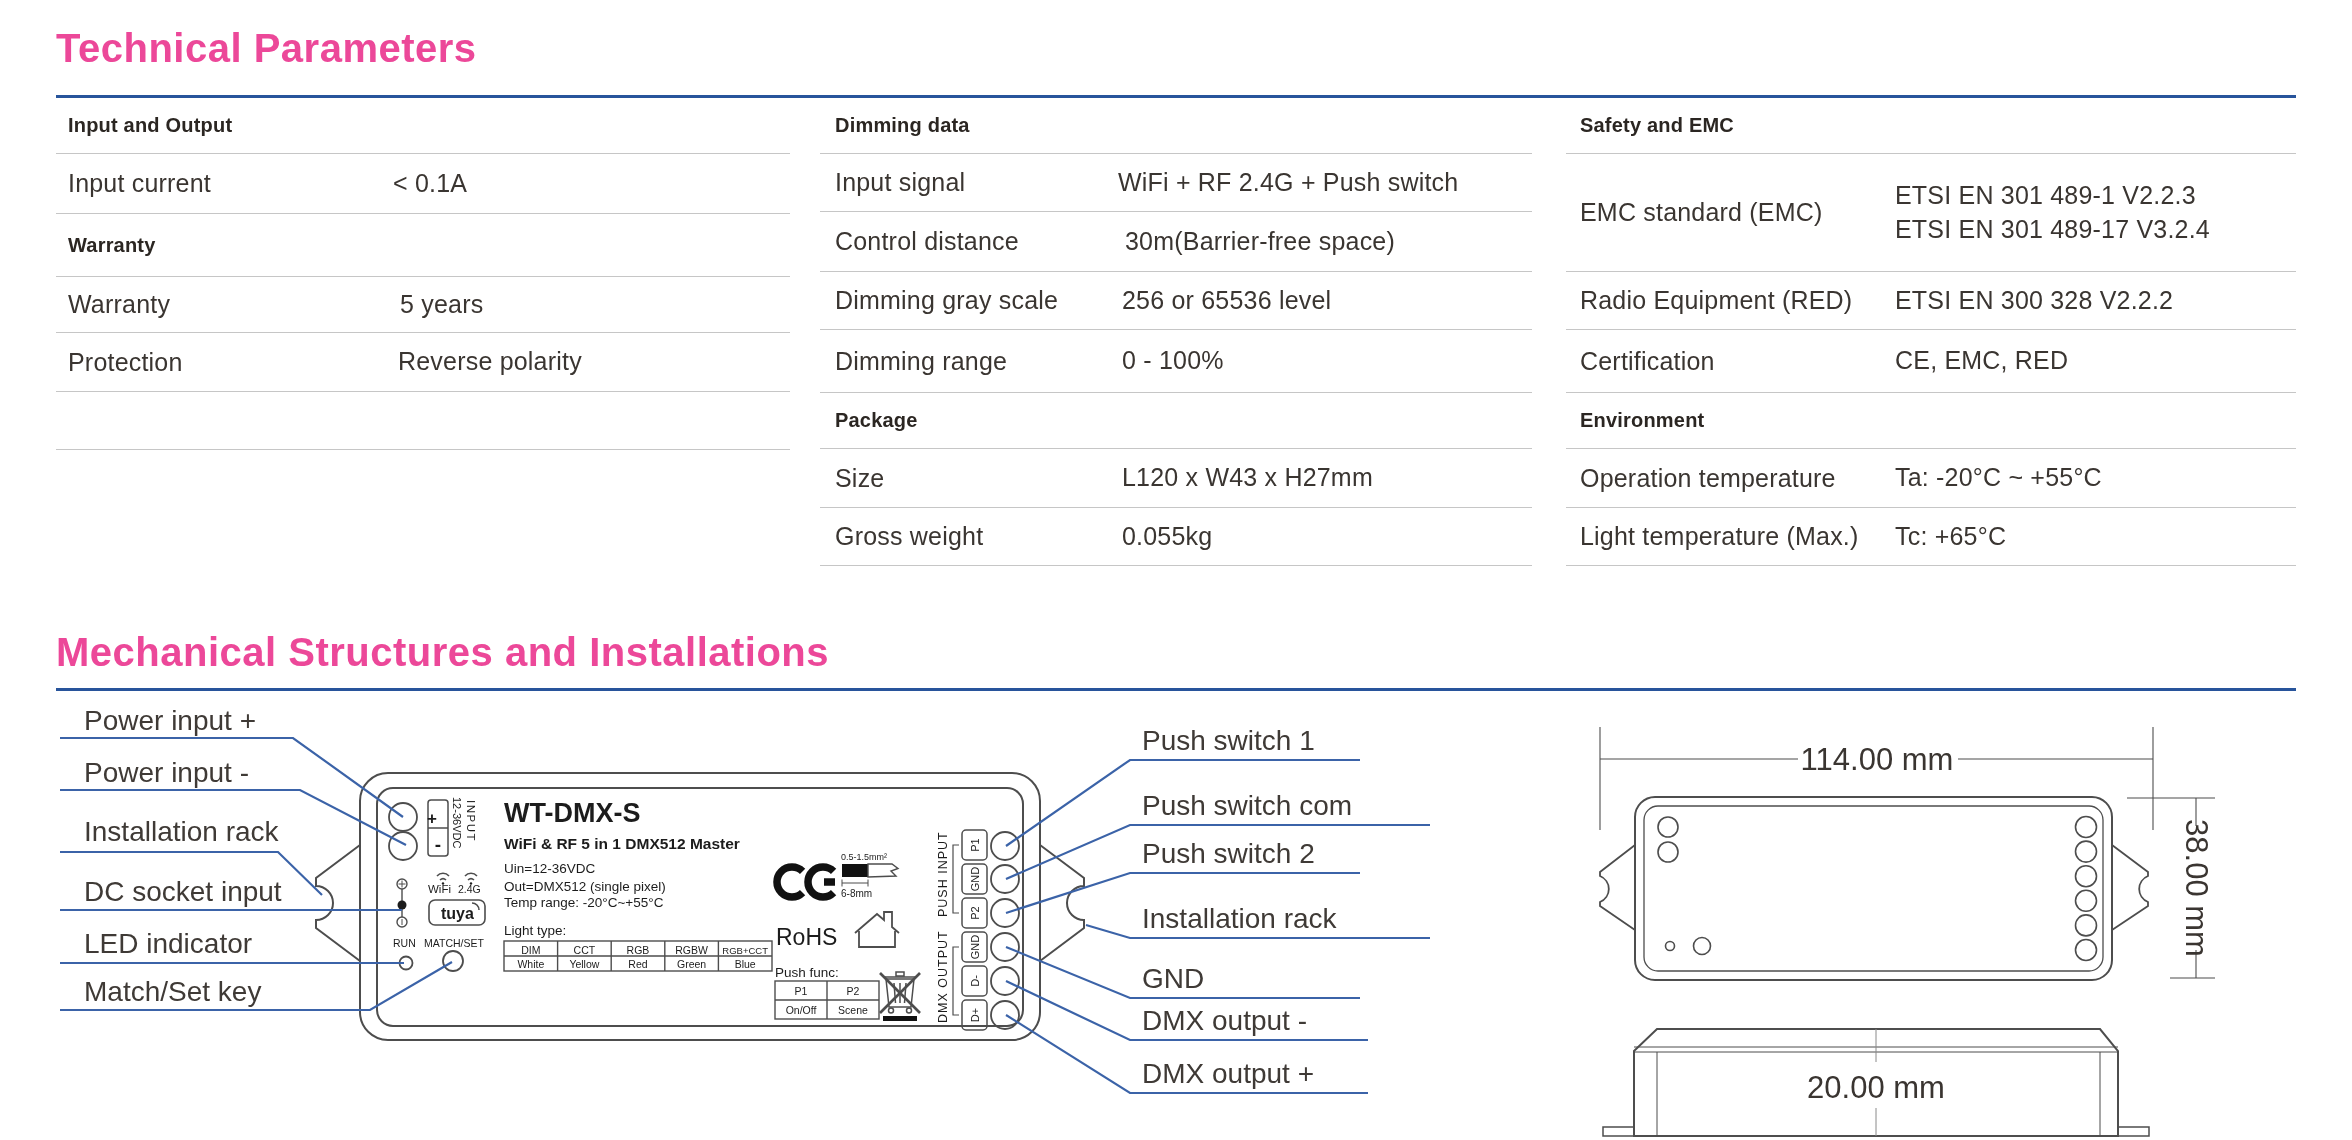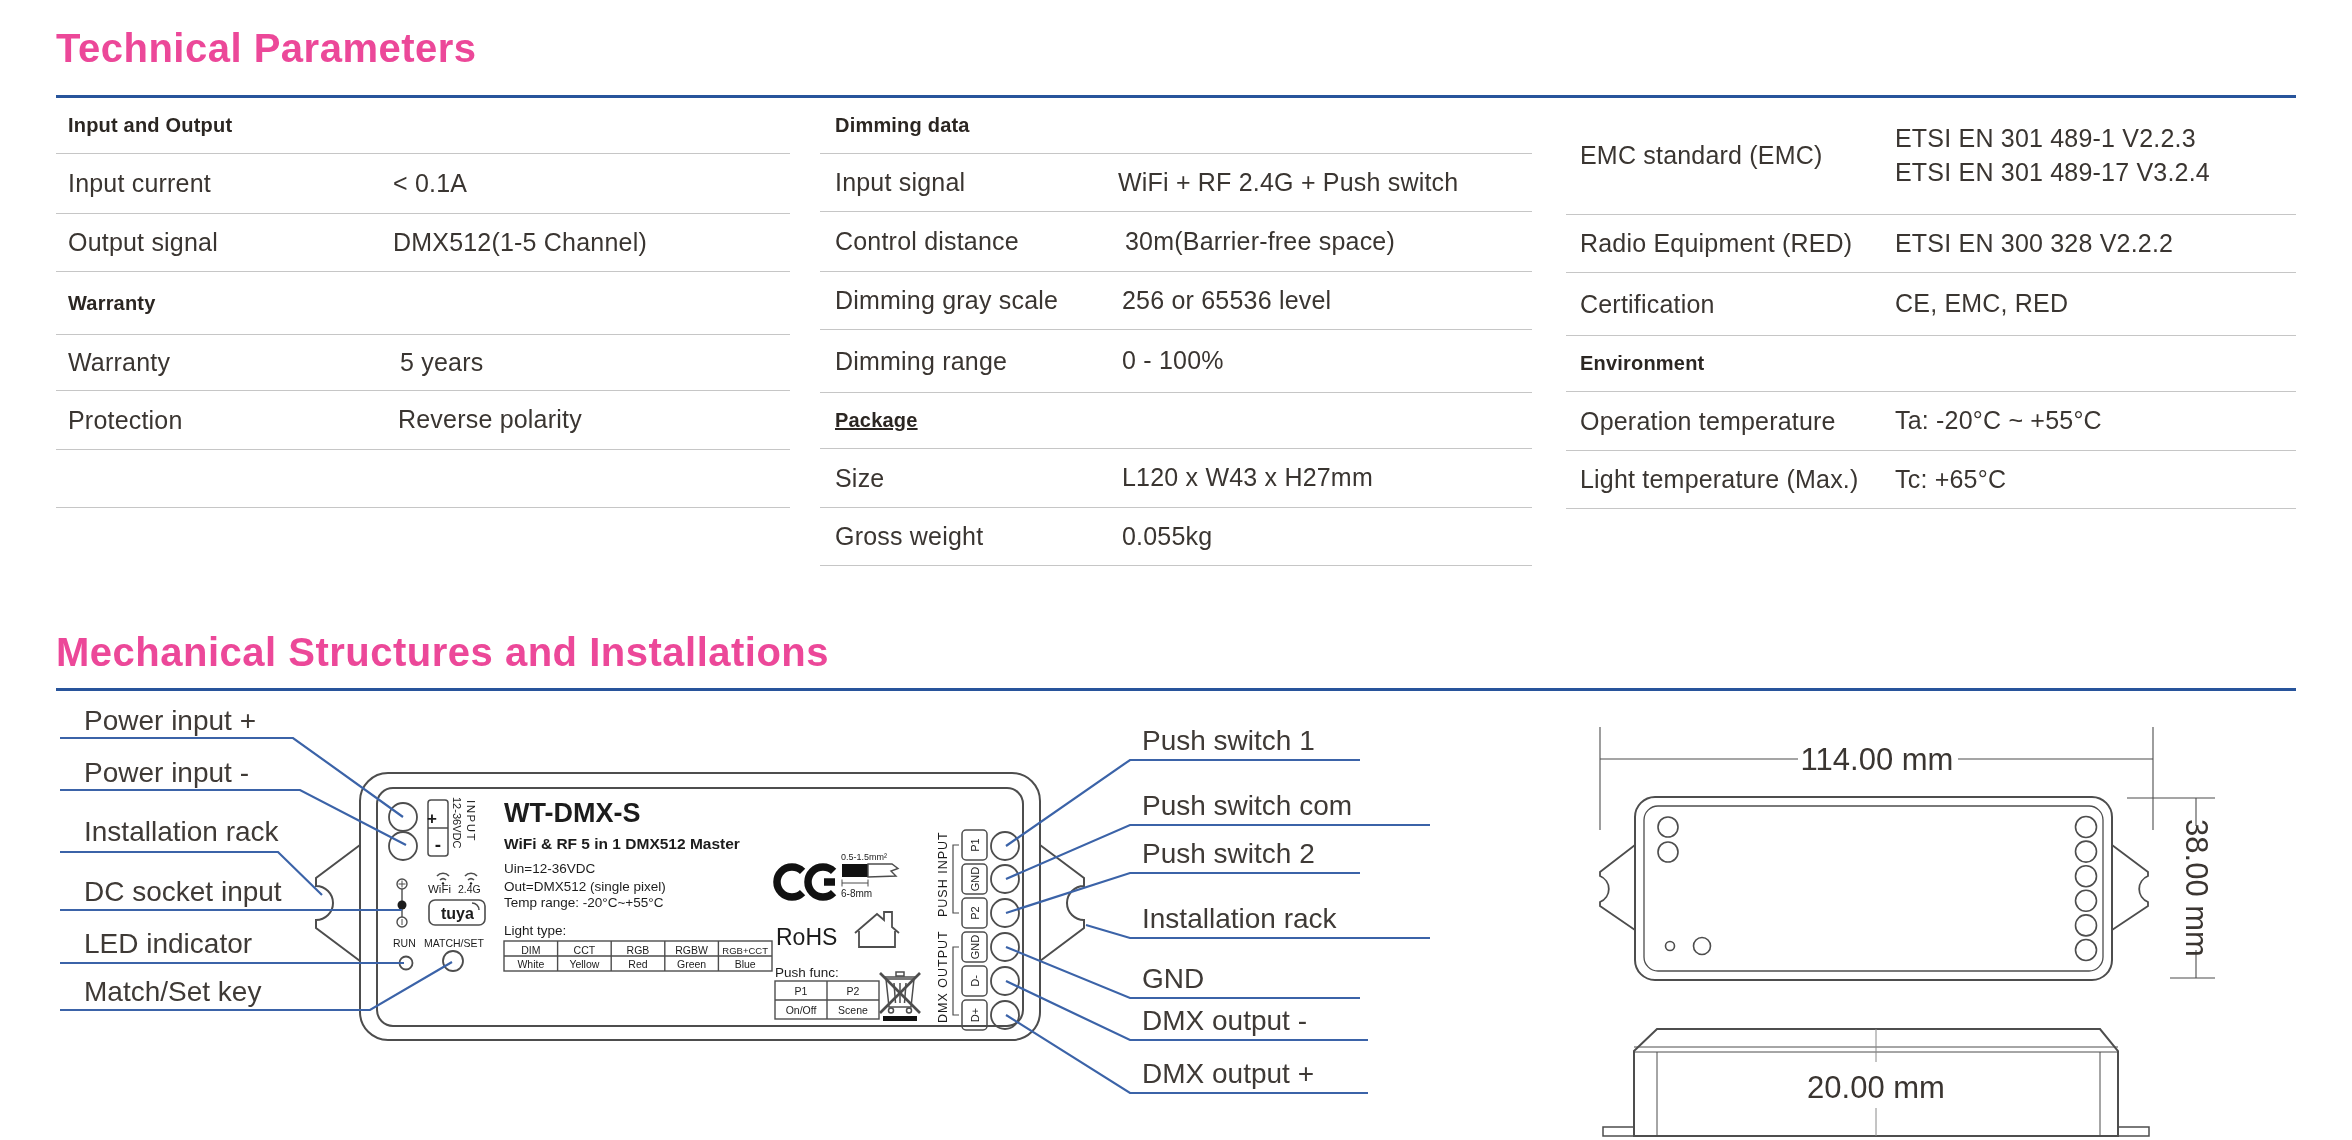--- a/index.html
+++ b/index.html
@@ -23,24 +23,20 @@
 <div class="blue-rule" style="top:95px;"></div>
 
 <div class="spec-col" style="left:56px;width:734px;">
   <div class="band hd" style="height:57px;">
       <span class="lbl">Input and Output</span>
     </div>
   <div class="band" style="height:60px;">
       <span class="lbl">Input current</span>
       <span class="val" style="left:337px;">&lt; 0.1A</span>
     </div>
-  <div class="band" style="height:58px;">
-      <span class="lbl">Output signal</span>
-      <span class="val" style="left:337px;">DMX512(1-5 Channel)</span>
-    </div>
   <div class="band hd" style="height:63px;">
       <span class="lbl">Warranty</span>
     </div>
   <div class="band" style="height:56px;">
       <span class="lbl">Warranty</span>
       <span class="val" style="left:344px;">5 years</span>
     </div>
   <div class="band" style="height:59px;">
       <span class="lbl">Protection</span>
       <span class="val" style="left:342px;">Reverse polarity</span>
@@ -62,33 +58,36 @@
     </div>
   <div class="band" style="height:58px;">
       <span class="lbl" style="left:15px;">Dimming gray scale</span>
       <span class="val" style="left:302px;">256 or 65536 level</span>
     </div>
   <div class="band" style="height:63px;">
       <span class="lbl" style="left:15px;">Dimming range</span>
       <span class="val" style="left:302px;">0 - 100%</span>
     </div>
   <div class="band hd" style="height:56px;">
-      <span class="lbl" style="left:15px;text-decoration:underline;">Package</span>
+      <span class="lbl" style="left:15px;">Package</span>
     </div>
   <div class="band" style="height:59px;">
       <span class="lbl" style="left:15px;">Size</span>
       <span class="val" style="left:302px;">L120 x W43 x H27mm</span>
     </div>
   <div class="band" style="height:58px;">
       <span class="lbl" style="left:15px;">Gross weight</span>
       <span class="val" style="left:302px;">0.055kg</span>
     </div>
 </div>
 
 <div class="spec-col" style="left:1566px;width:730px;">
+  <div class="band hd" style="height:57px;">
+      <span class="lbl" style="left:14px;">Safety and EMC</span>
+    </div>
   <div class="band" style="height:118px;">
     <span class="lbl" style="left:14px;">EMC standard (EMC)</span>
     <span class="val" style="left:329px;">
         <span style="display:block;">ETSI EN 301 489-1 V2.2.3</span>
         <span style="display:block;">ETSI EN 301 489-17 V3.2.4</span>
       </span>
   </div>
   <div class="band" style="height:58px;">
       <span class="lbl" style="left:14px;">Radio Equipment (RED)</span>
       <span class="val" style="left:329px;">ETSI EN 300 328 V2.2.2</span>

